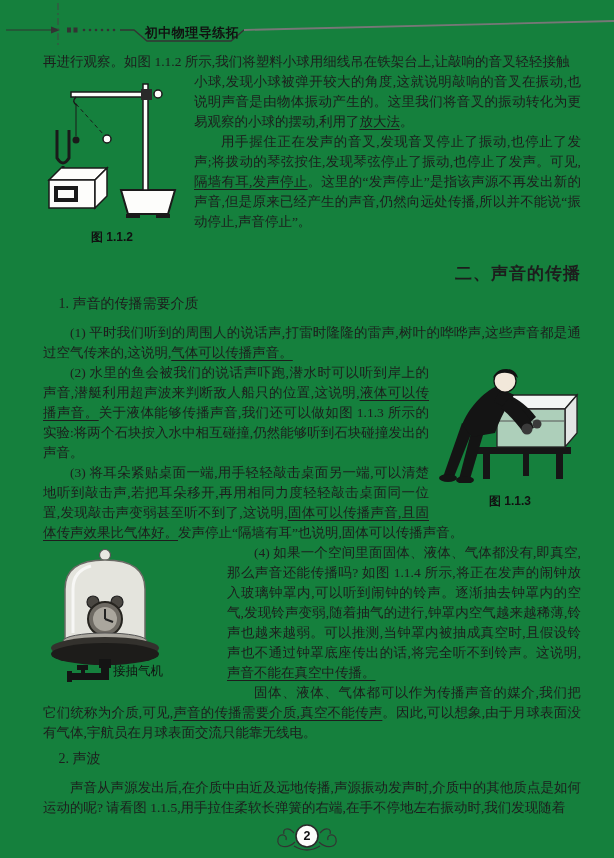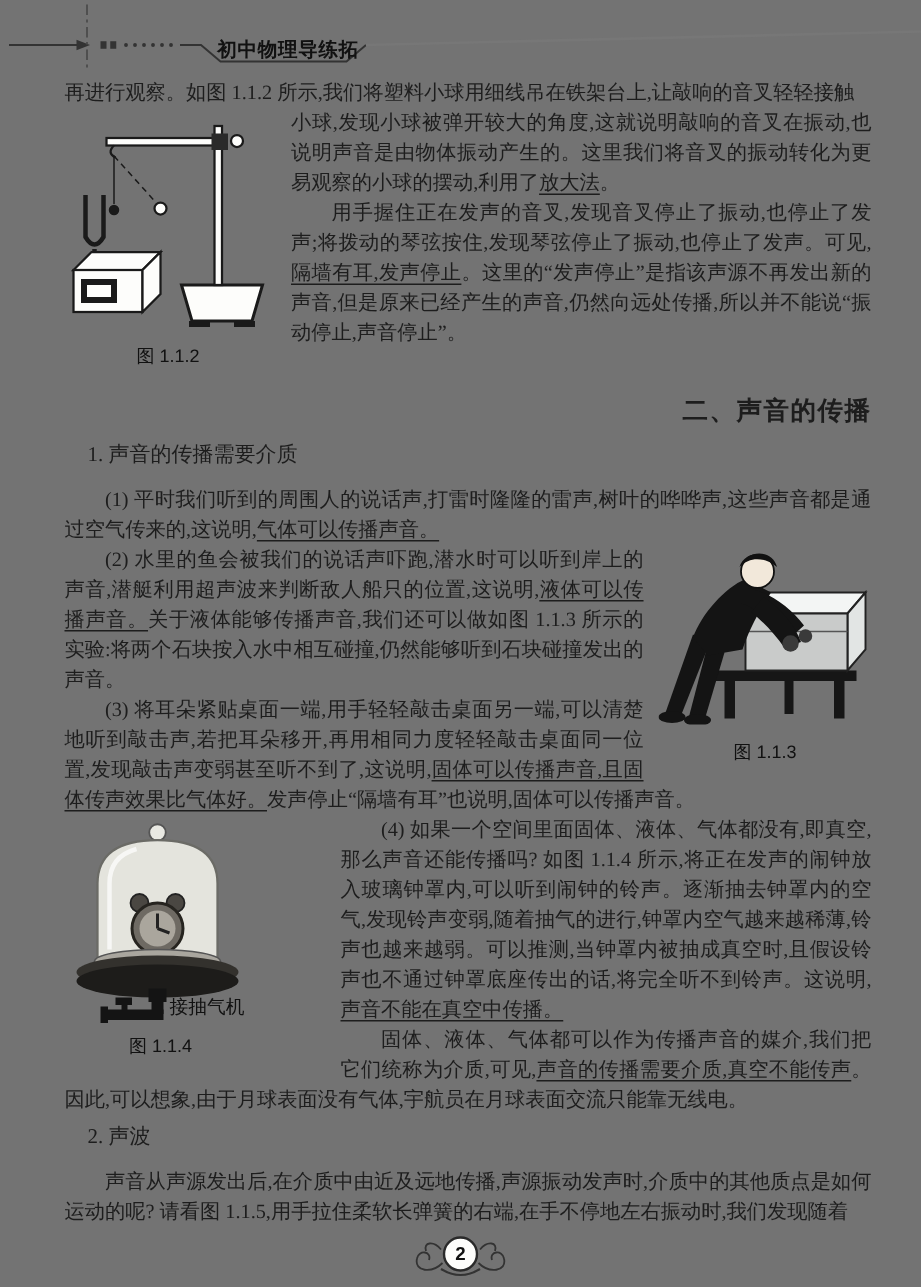--- a/index.html
+++ b/index.html
@@ -1,18 +1,18 @@
 <!DOCTYPE html>
 <html><head>
 <meta charset="utf-8">
 <style>
   html,body { margin:0; padding:0; }
   .page {
     position:relative; width:614px; height:858px; overflow:hidden;
-    background:#737373; color:#1d1d1d;
+    background:#15803d; color:#1d1d1d;
     font-family:"Liberation Serif","DejaVu Serif",serif;
   }
   
   .header { position:absolute; top:0; left:0; width:614px; height:50px; }
   .header svg { display:block; }
   .header-title {
     position:absolute; left:144px; top:24px; width:96px; text-align:center;
     font-family:"Liberation Sans","DejaVu Sans",sans-serif;
     font-size:13px; font-weight:bold; letter-spacing:.5px; color:#111;
   }
@@ -35,21 +35,21 @@
     font-size:14px; font-weight:normal; margin:6px 0 9px 1.1em; text-align:left;
   }
   
   .figure { text-align:center; }
   .fig112 { float:left; width:138px; margin:2px 13px 2px 0; }
   .fig113 { float:right; width:142px; margin:2px 0 2px 10px; }
   .fig114 { float:left; width:176px; margin:2px 8px 2px 0; position:relative; }
   .fig114 svg { display:block; }
   .figcap {
     font-family:"Liberation Sans","DejaVu Sans",sans-serif;
-    font-weight:normal; font-size:12px; text-align:center; margin-top:2px; color:#111;
+    font-weight:bold; font-size:12px; text-align:center; margin-top:2px; color:#111;
   }
   .fig114 .figcap { width:128px; }
   .pump-label {
     position:absolute; left:70px; top:116px; font-size:12.5px; color:#111;
     font-family:"Liberation Sans","DejaVu Sans",sans-serif; white-space:nowrap;
   }
   
   .footer {
     position:absolute; bottom:6px; left:0; width:614px;
     display:flex; justify-content:center;
@@ -191,21 +191,20 @@
           <ellipse cx="62" cy="109" rx="54" ry="11" fill="#1d1c1a"></ellipse>
 
           <rect x="56" y="114" width="12" height="9" fill="#141414"></rect>
           <rect x="58" y="120" width="8" height="11" fill="#141414"></rect>
           <rect x="28" y="128" width="38" height="7" fill="#141414"></rect>
           <rect x="24" y="126" width="5" height="11" fill="#141414"></rect>
           <rect x="34" y="120" width="11" height="5" fill="#141414"></rect>
           <rect x="38" y="123" width="4" height="7" fill="#141414"></rect>
         </svg>
         <div class="pump-label">接抽气机</div>
-        <div class="figcap">图 1.1.4</div>
       </div>
       <p class="indent"><span>(4) 如果一个空间里面固体、液体、气体都没有,即真空,那么声音还能传播吗? 如图 1.1.4 所示,将正在发声的闹钟放入玻璃钟罩内,可以听到闹钟的铃声。逐渐抽去钟罩内的空气,发现铃声变弱,随着抽气的进行,钟罩内空气越来越稀薄,铃声也越来越弱。可以推测,当钟罩内被抽成真空时,且假设铃声也不通过钟罩底座传出的话,将完全听不到铃声。这说明,</span><span class="u">声音不能在真空中传播。</span></p>
       <p class="indent"><span>固体、液体、气体都可以作为传播声音的媒介,我们把它们统称为介质,可见,</span><span class="u">声音的传播需要介质,真空不能传声</span><span>。因此,可以想象,由于月球表面没有气体,宇航员在月球表面交流只能靠无线电。</span></p>
       <div class="clear"></div>
     </div>
 
     <h3 class="sub">2. 声波</h3>
     <p class="indent">声音从声源发出后,在介质中由近及远地传播,声源振动发声时,介质中的其他质点是如何运动的呢? 请看图 1.1.5,用手拉住柔软长弹簧的右端,在手不停地左右振动时,我们发现随着</p>
 
   </div>

